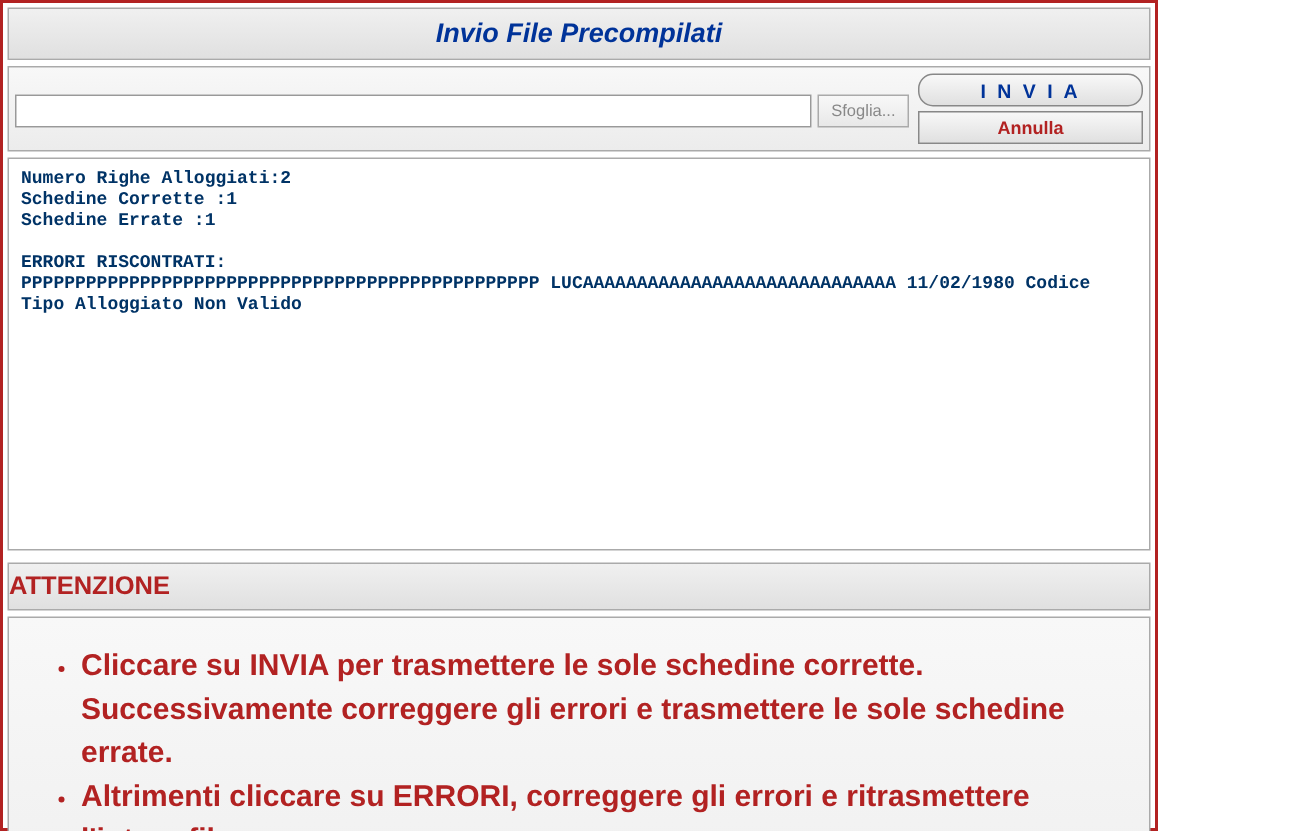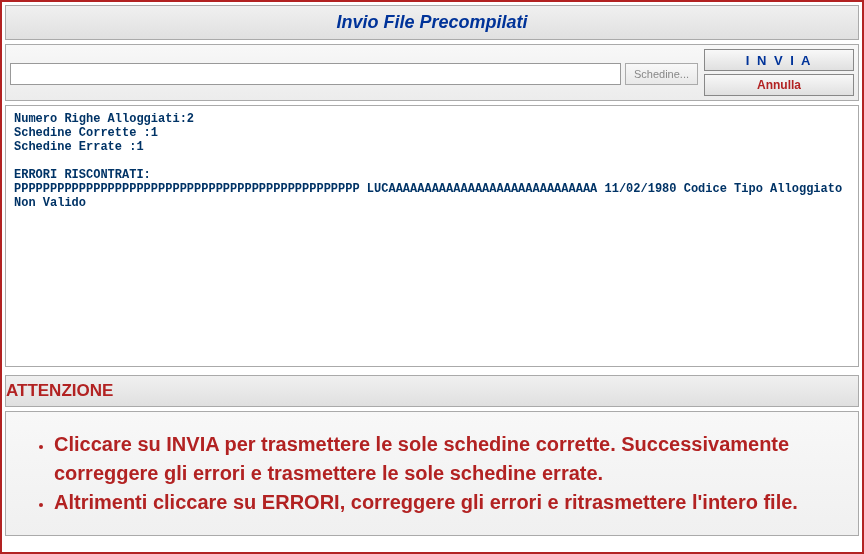--- a/index.html
+++ b/index.html
@@ -6,21 +6,21 @@
   body {
     margin: 0;
     padding: 0;
     font-family: Arial, sans-serif;
     background: #fff;
     width: 864px;
     height: 554px;
   }
   .outer-frame {
     border: 2px solid #b22222;
-    width: 864px;
+    width: 772px;
     height: 554px;
     padding: 3px;
     background: #fff;
   }
   .title-bar {
     background: linear-gradient(#f0f0f0, #e0e0e0);
     border: 1px solid #aaa;
     text-align: center;
     padding: 6px 0;
     font-weight: bold;
@@ -71,21 +71,21 @@
     width: 150px;
     height: 22px;
     border: 1px solid #888;
     background: linear-gradient(#f8f8f8, #e0e0e0);
     font-weight: bold;
     font-size: 13px;
     cursor: pointer;
     font-family: Verdana, Arial, sans-serif;
     letter-spacing: 2px;
   }
-  .invia-btn { color: #003399; }
+  .invia-btn { color: #003399; border-radius: 10px; }
   .annulla-btn { color: #b22222; letter-spacing: 0; font-size: 12px; }
   .log-area {
     border: 1px solid #aaa;
     background: #fff;
     height: 262px;
     padding: 6px 8px;
     font-family: "Courier New", monospace;
     font-size: 12px;
     font-weight: bold;
     color: #003366;
@@ -128,21 +128,21 @@
 </head>
 <body>
 
 <div class="outer-frame">
 
   <div class="title-bar">Invio File Precompilati</div>
 
   <div class="upload-row">
     <div class="file-area">
       <input type="text" class="file-path" value="" style="">
-      <button class="browse-btn">Schedine...</button>
+      <button class="browse-btn">Sfoglia...</button>
     </div>
     <div class="action-buttons">
       <button class="action-btn invia-btn">I N V I A</button>
       <button class="action-btn annulla-btn">Annulla</button>
     </div>
   </div>
 
   <div class="log-area">Numero Righe Alloggiati:2
 Schedine Corrette :1
 Schedine Errate :1

